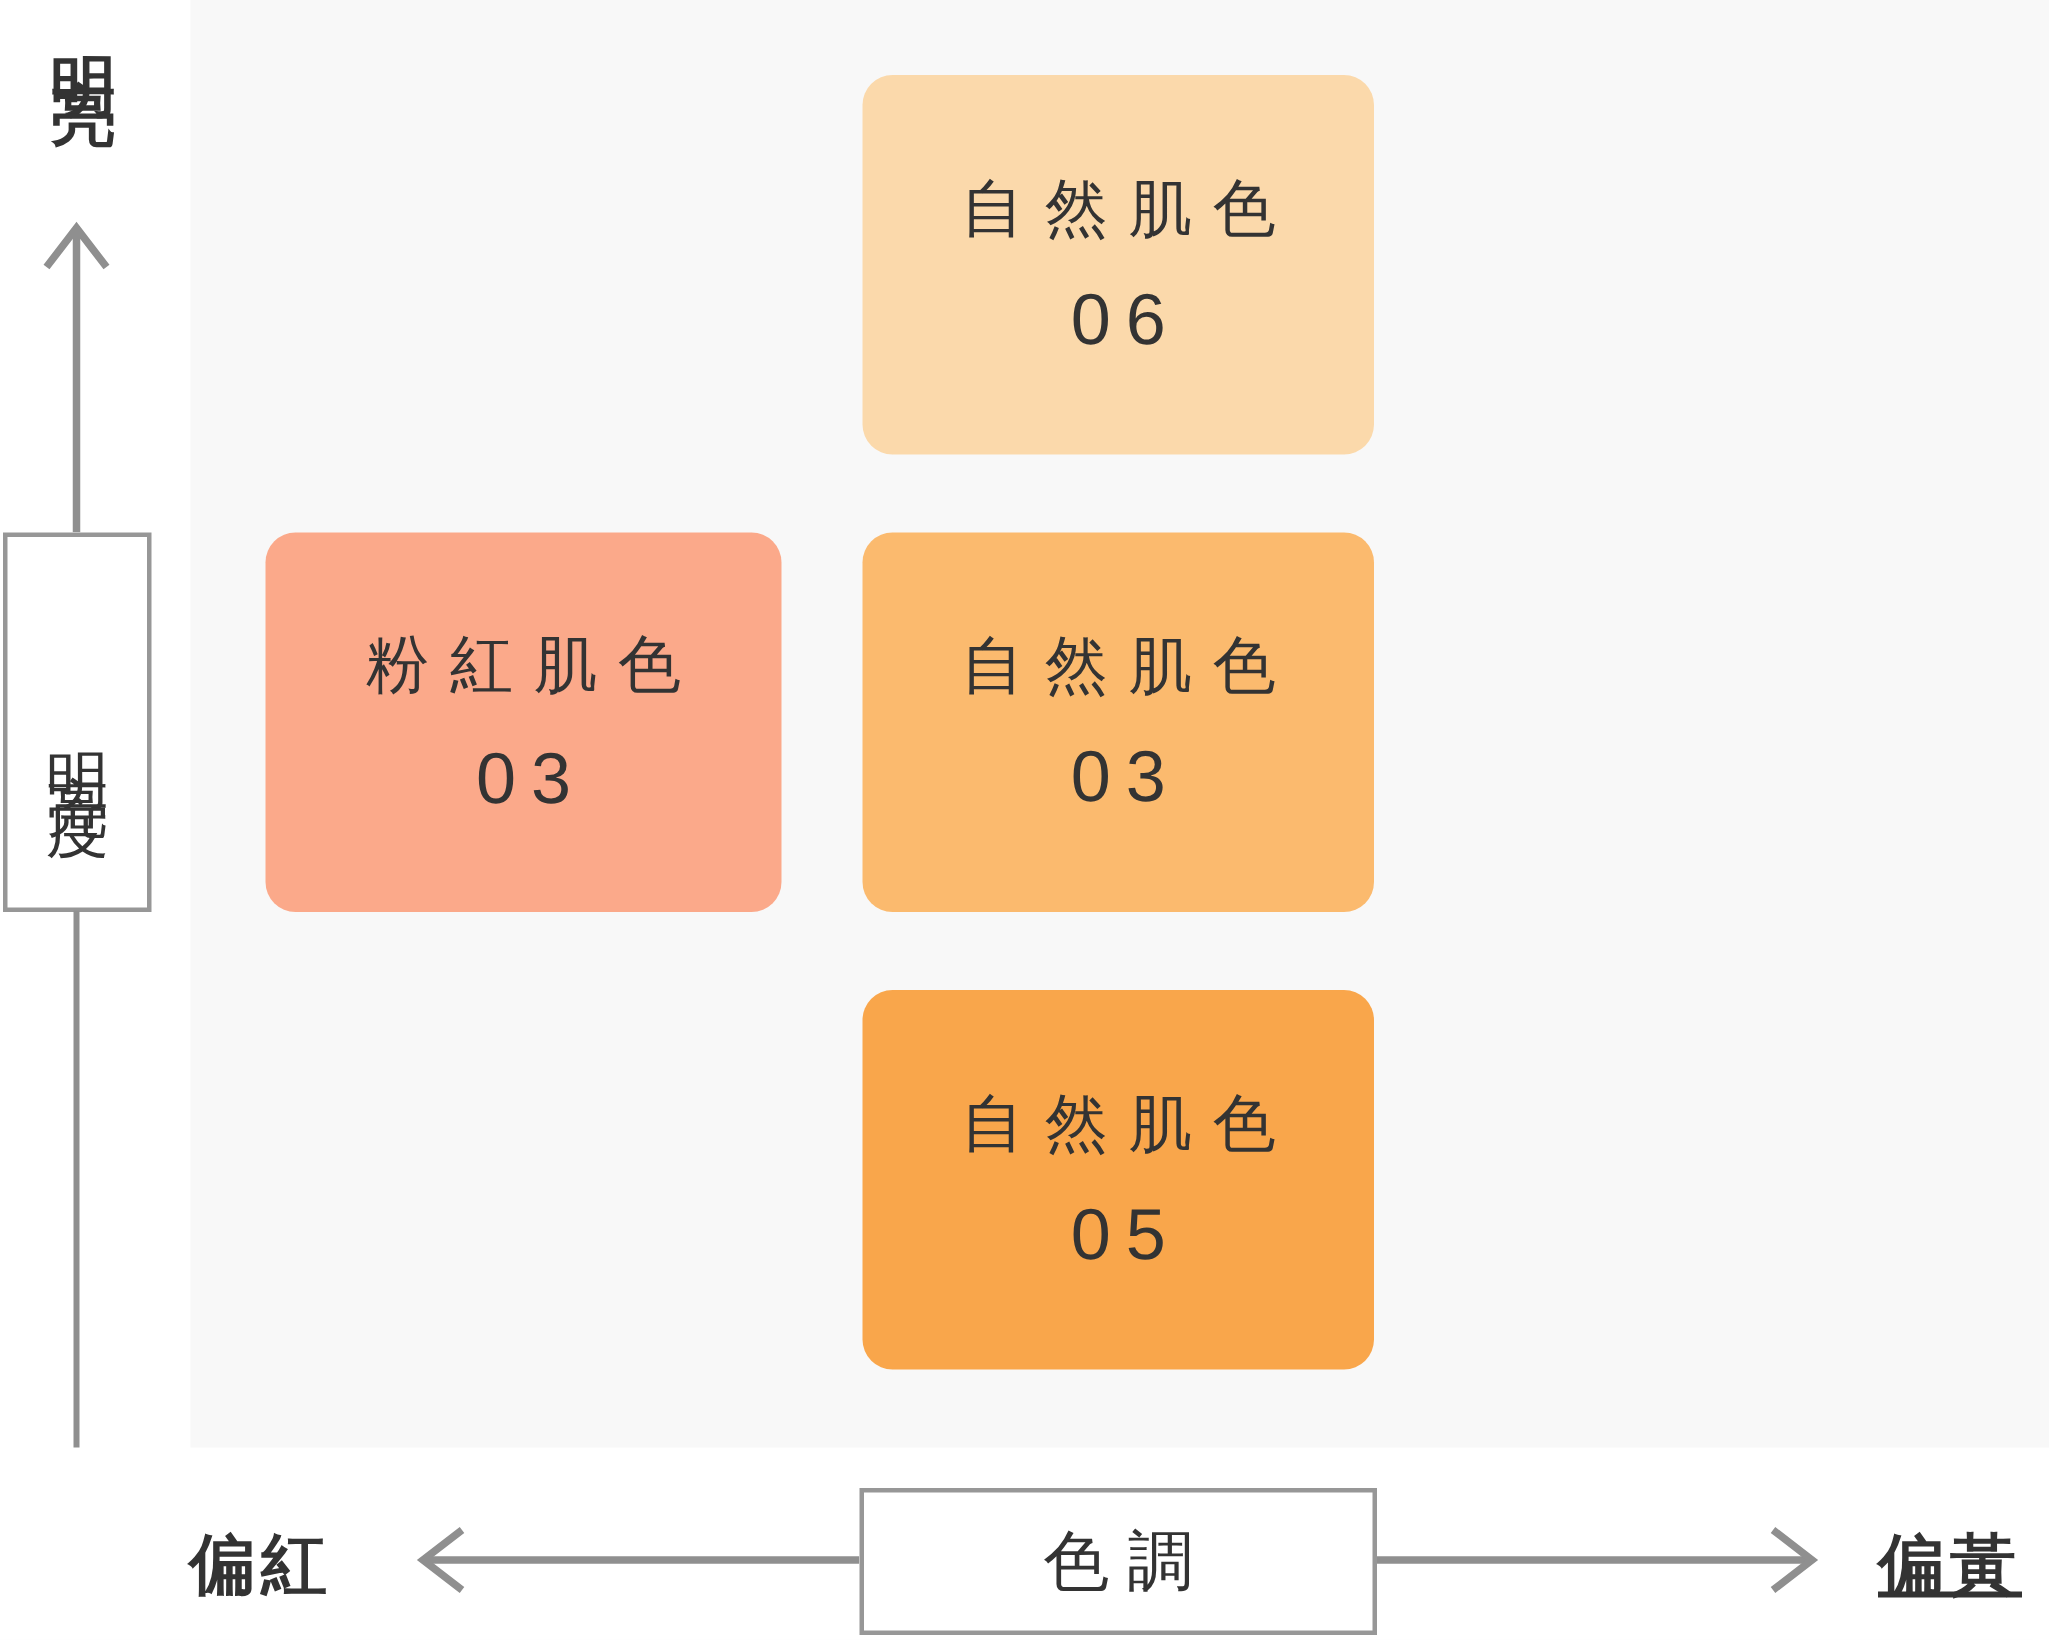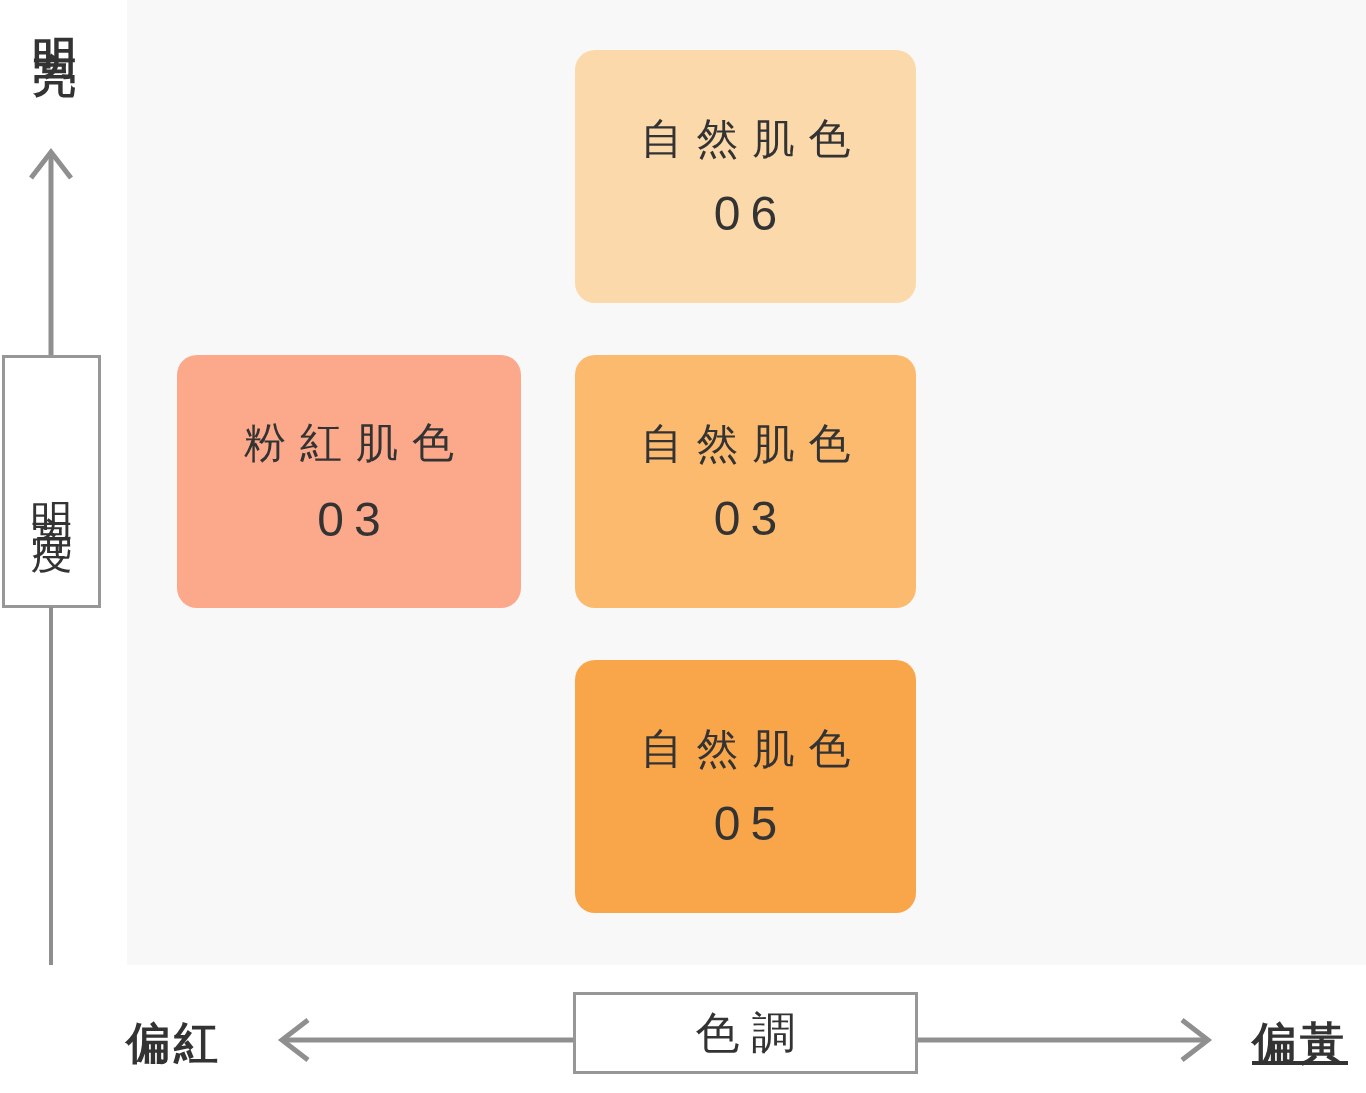--- a/index.html
+++ b/index.html
@@ -82,21 +82,21 @@
     width: 297px; height: 48px;
   }
   .h-arrow-right-svg {
     position: absolute;
     left: 918px; top: 1016px;
     width: 296px; height: 48px;
   }
   .h-axis-box {
     position: absolute;
     left: 573px; top: 992px;
-    width: 345px; height: 82px;
+    width: 345px; height: 98px;
     background: #ffffff;
     border: 3px solid #979797;
     display: flex;
     align-items: center;
     justify-content: center;
     font-size: 44px;
     font-weight: 400;
     letter-spacing: 12px;
     text-indent: 12px;
     color: #333333;

